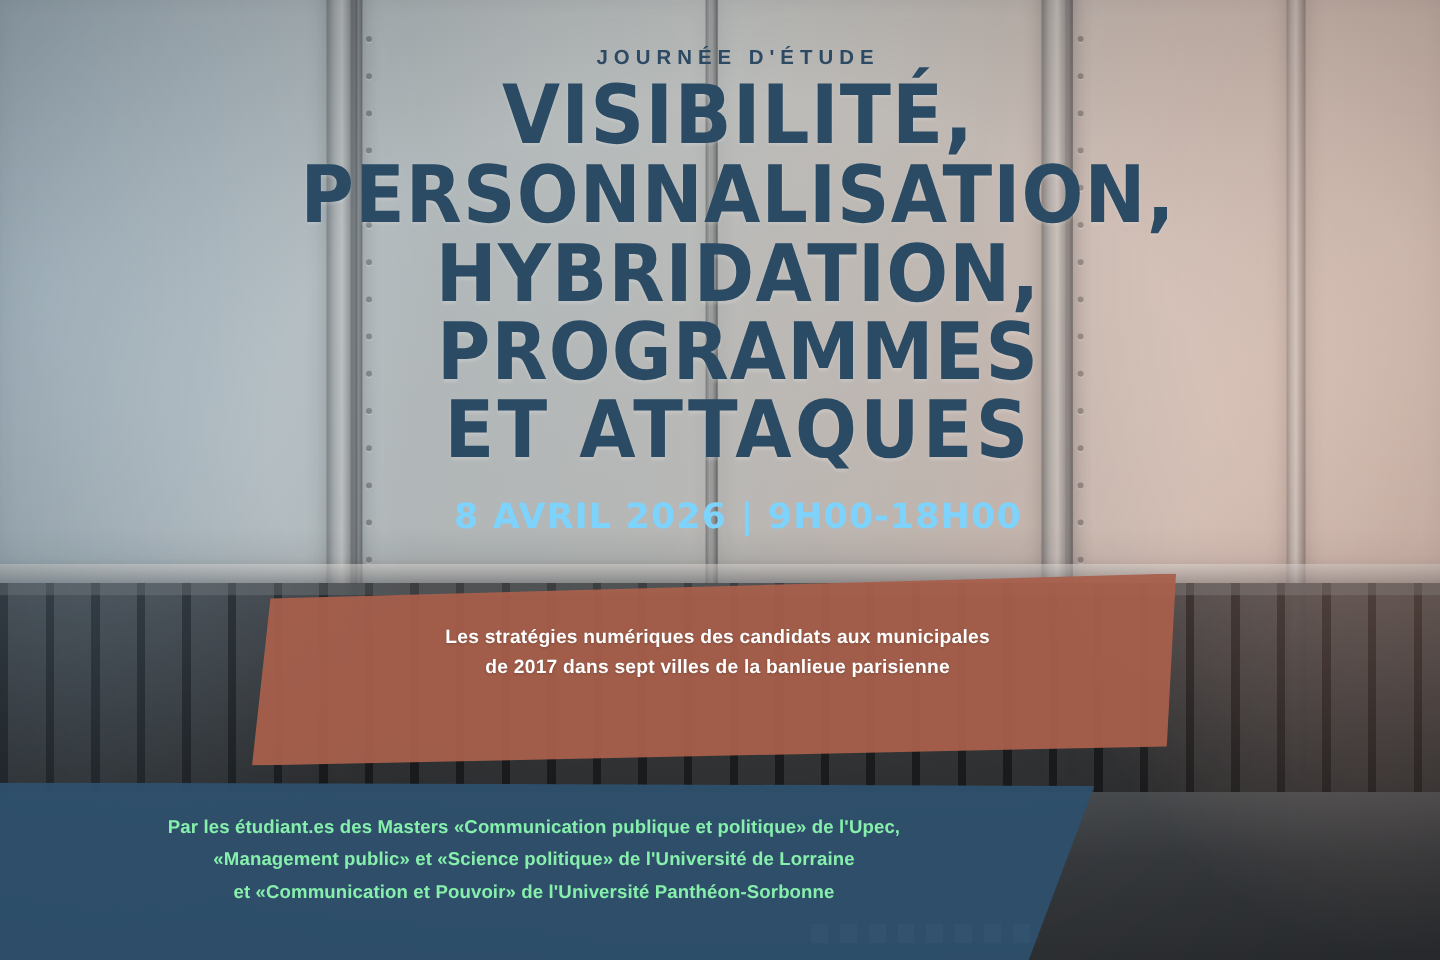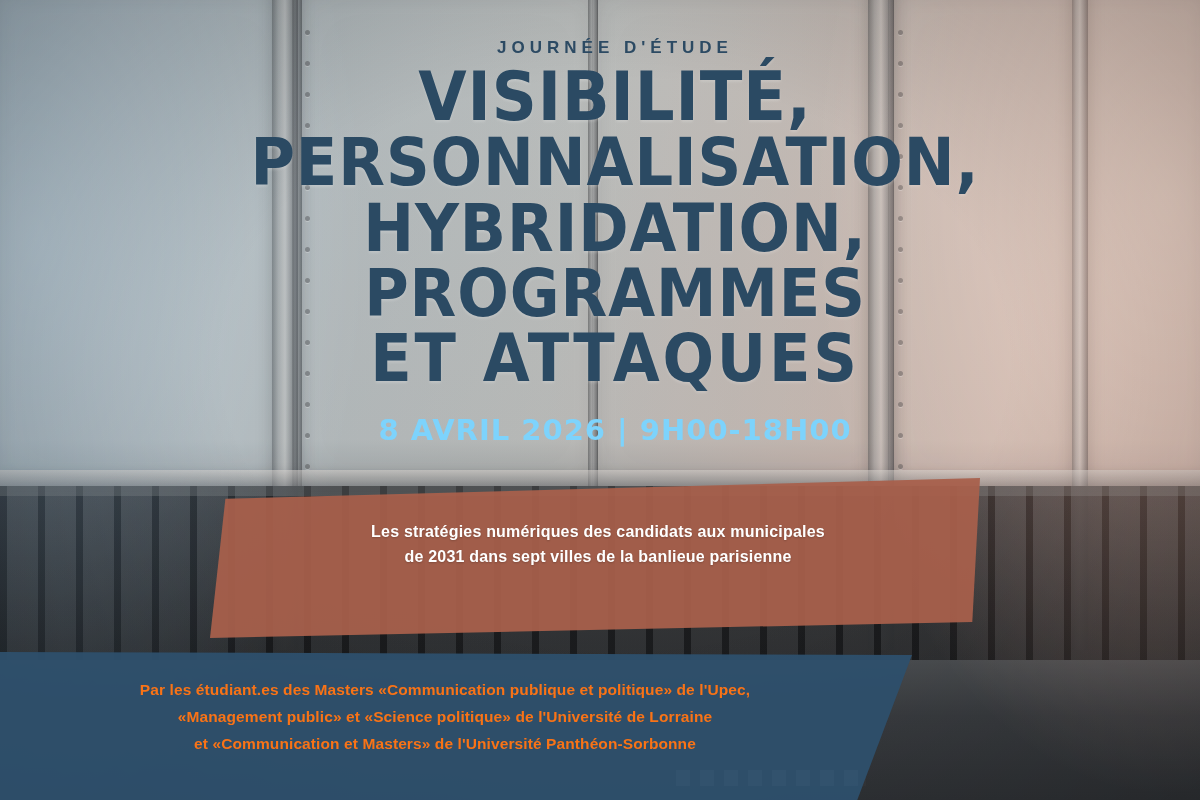--- a/index.html
+++ b/index.html
@@ -224,21 +224,21 @@
     background: #2e4f6b;
     opacity: 0.96;
     clip-path: polygon(0% 0%, 100% 2%, 94% 100%, 0% 100%);
   }
   .credits-text {
     position: absolute;
     left: 30px;
     top: 676px;
     width: 830px;
     text-align: center;
-    color: #f97316;
+    color: #86efac;
     font-size: 15.5px;
     font-weight: bold;
     line-height: 1.75;
     letter-spacing: .1px;
   }
 </style>
 </head>
 <body>
 
 <div id="poster">
@@ -306,23 +306,23 @@
     <div class="title-line t2">PERSONNALISATION,</div>
     <div class="title-line t3">HYBRIDATION,</div>
     <div class="title-line t4">PROGRAMMES</div>
     <div class="title-line t5">ET ATTAQUES</div>
     <div class="datetime">8 AVRIL 2026 | 9H00-18H00</div>
   </div>
 
   <div class="subtitle-banner"></div>
   <div class="subtitle-text">
     <div>Les stratégies numériques des candidats aux municipales</div>
-    <div>de 2031 dans sept villes de la banlieue parisienne</div>
+    <div>de 2017 dans sept villes de la banlieue parisienne</div>
   </div>
 
   <div class="credits-banner"></div>
   <div class="credits-text">
     <div>Par les étudiant.es des Masters «Communication publique et politique» de l'Upec,</div>
     <div>«Management public» et «Science politique» de l'Université de Lorraine</div>
-    <div>et «Communication et Masters» de l'Université Panthéon-Sorbonne</div>
+    <div>et «Communication et Pouvoir» de l'Université Panthéon-Sorbonne</div>
   </div>
 
 </div>
 
 </body></html>

